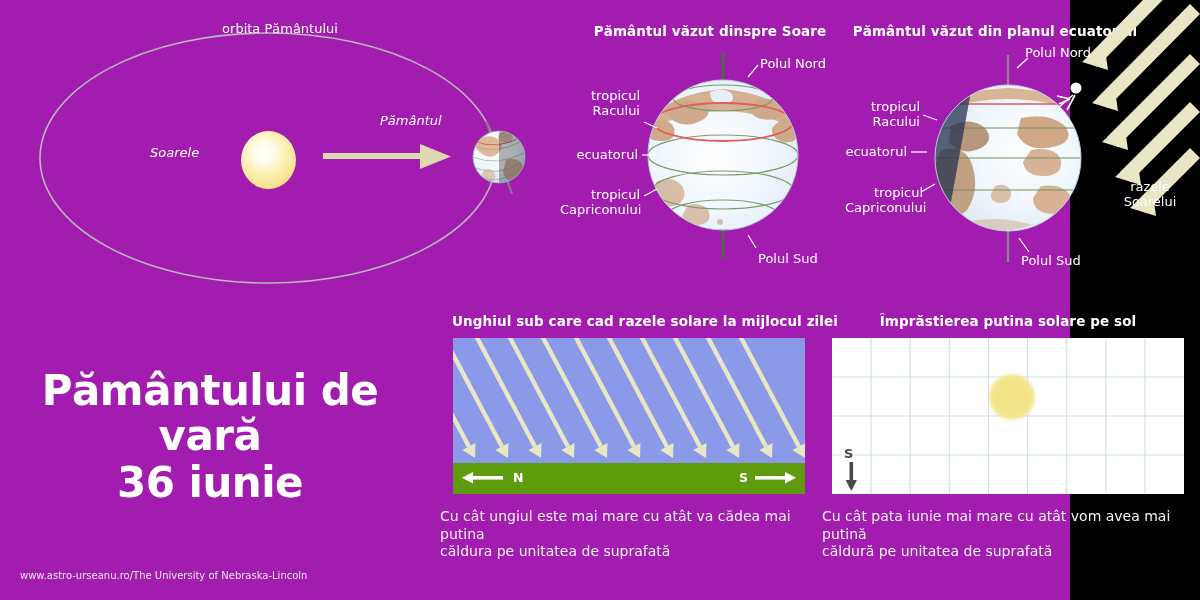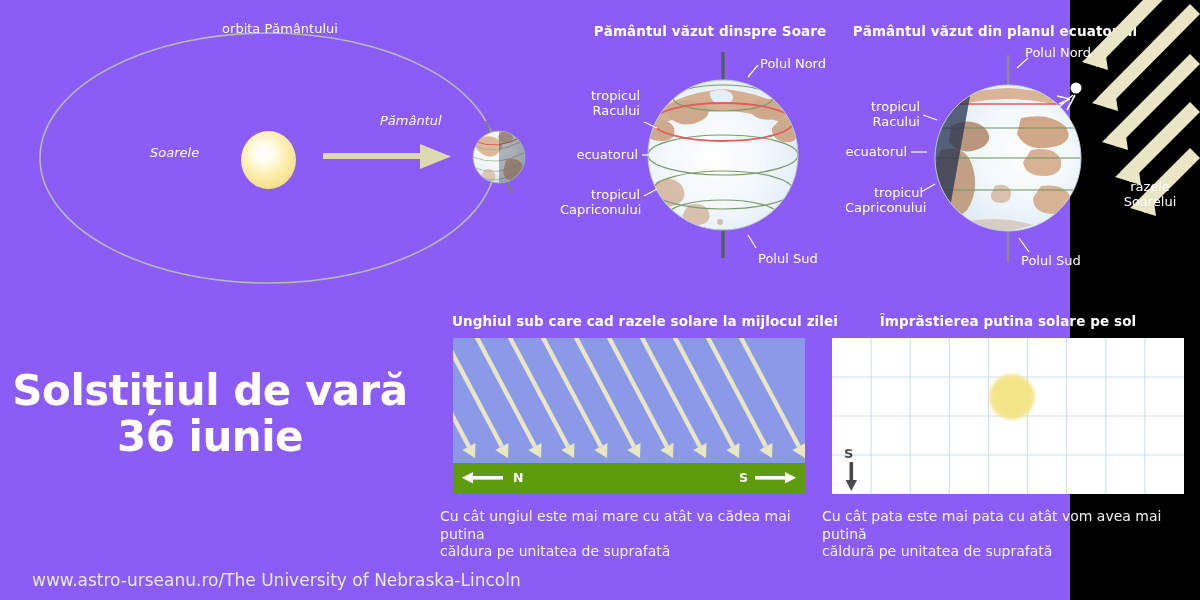--- a/index.html
+++ b/index.html
@@ -1,32 +1,32 @@
 <!DOCTYPE html>
 <html><head>
 <meta charset="utf-8">
 <style>
   html,body{margin:0;padding:0;background:#000;}
   body{width:1200px;height:600px;overflow:hidden;
        font-family:"DejaVu Sans","Liberation Sans",sans-serif;color:#fff;}
-  #stage{position:relative;width:1070px;height:600px;background:#8b5cf6;}
+  #stage{position:relative;width:1070px;height:600px;background:#a21caf;}
 
   .abs{position:absolute;}
   .lbl{font-size:13px;color:#ffffff;line-height:1.15;white-space:nowrap;}
   .lbl.ctr{text-align:center;}
   .lbl.rgt{text-align:right;}
   .panel-title{font-size:13.5px;font-weight:bold;color:#fff;text-align:center;
                white-space:nowrap;letter-spacing:.1px;}
   .cap{font-size:14px;color:#f2f2f2;line-height:1.25;}
 
   
   #hero{left:0;top:368px;width:420px;text-align:center;}
   #hero .l1{font-size:42px;font-weight:bold;letter-spacing:-.5px;line-height:1.08;}
   #hero .l2{font-size:42px;font-weight:bold;letter-spacing:-.5px;line-height:1.12;}
-  #footer{left:32px;top:570px;font-size:17px;color:#e8e8e8;white-space:nowrap;}
+  #footer{left:20px;top:570px;font-size:10px;color:#e8e8e8;white-space:nowrap;}
 
   
   #orbit-wrap{left:0;top:0;width:560px;height:300px;}
   #orbit-title{left:130px;top:22px;width:300px;}
   #sun-label{left:150px;top:146px;font-style:italic;}
   #earth-label{left:380px;top:114px;font-style:italic;}
 
   .sun-disc{border-radius:50%;
     background:radial-gradient(circle at 42% 38%, #ffffff 0%, #fffdf0 18%, #fdf0b4 45%, #f6e08a 72%, #efd273 100%);}
 
@@ -257,21 +257,21 @@
     </div>
     <div class="abs lbl" style="left:176px;top:254px;">Polul Sud</div>
 
     <div class="abs lbl ctr" style="left:255px;top:180px;width:100px;">
       <div>razele</div>
       <div>Soarelui</div>
     </div>
   </div>
 
   <div class="abs" id="hero">
-    <div class="l1">Solstițiul de vară</div>
+    <div class="l1">Pământului de vară</div>
     <div class="l2">36 iunie</div>
   </div>
   <div class="abs" id="footer">www.astro-urseanu.ro/The University of Nebraska-Lincoln</div>
 
   <div class="abs panel-title" id="rays-title">Unghiul sub care cad razele solare la mijlocul zilei</div>
 
   <div class="abs" id="rays-box">
     <svg width="352" height="156" viewBox="0 0 352 156">
       <rect x="0" y="0" width="352" height="125" fill="#8b9ae8"></rect>
       <g id="ray-arrows" fill="#e8e6c4">
@@ -339,17 +339,17 @@
     </svg>
     <div class="spot" id="sun-spot" style="width: 46px; height: 46px; left: 156.52px; top: 36.28px;"></div>
     <div class="abs" style="left:12px;top:108px;font-size:13px;font-weight:bold;color:#4a4a4a;">S</div>
     <svg class="abs" style="left:10px;top:124px;" width="20" height="30" viewBox="0 0 20 30" fill="#4a4a4a">
       <rect x="7.5" y="0" width="3.6" height="20"></rect>
       <polygon points="3.6,18 15,18 9.3,29"></polygon>
     </svg>
   </div>
 
   <div class="abs cap" id="grid-cap">
-    <div>Cu cât pata este mai pata cu atât vom avea mai putină</div>
+    <div>Cu cât pata iunie mai mare cu atât vom avea mai putină</div>
     <div>căldură pe unitatea de suprafată</div>
   </div>
 
 </div>
 
 </body></html>

